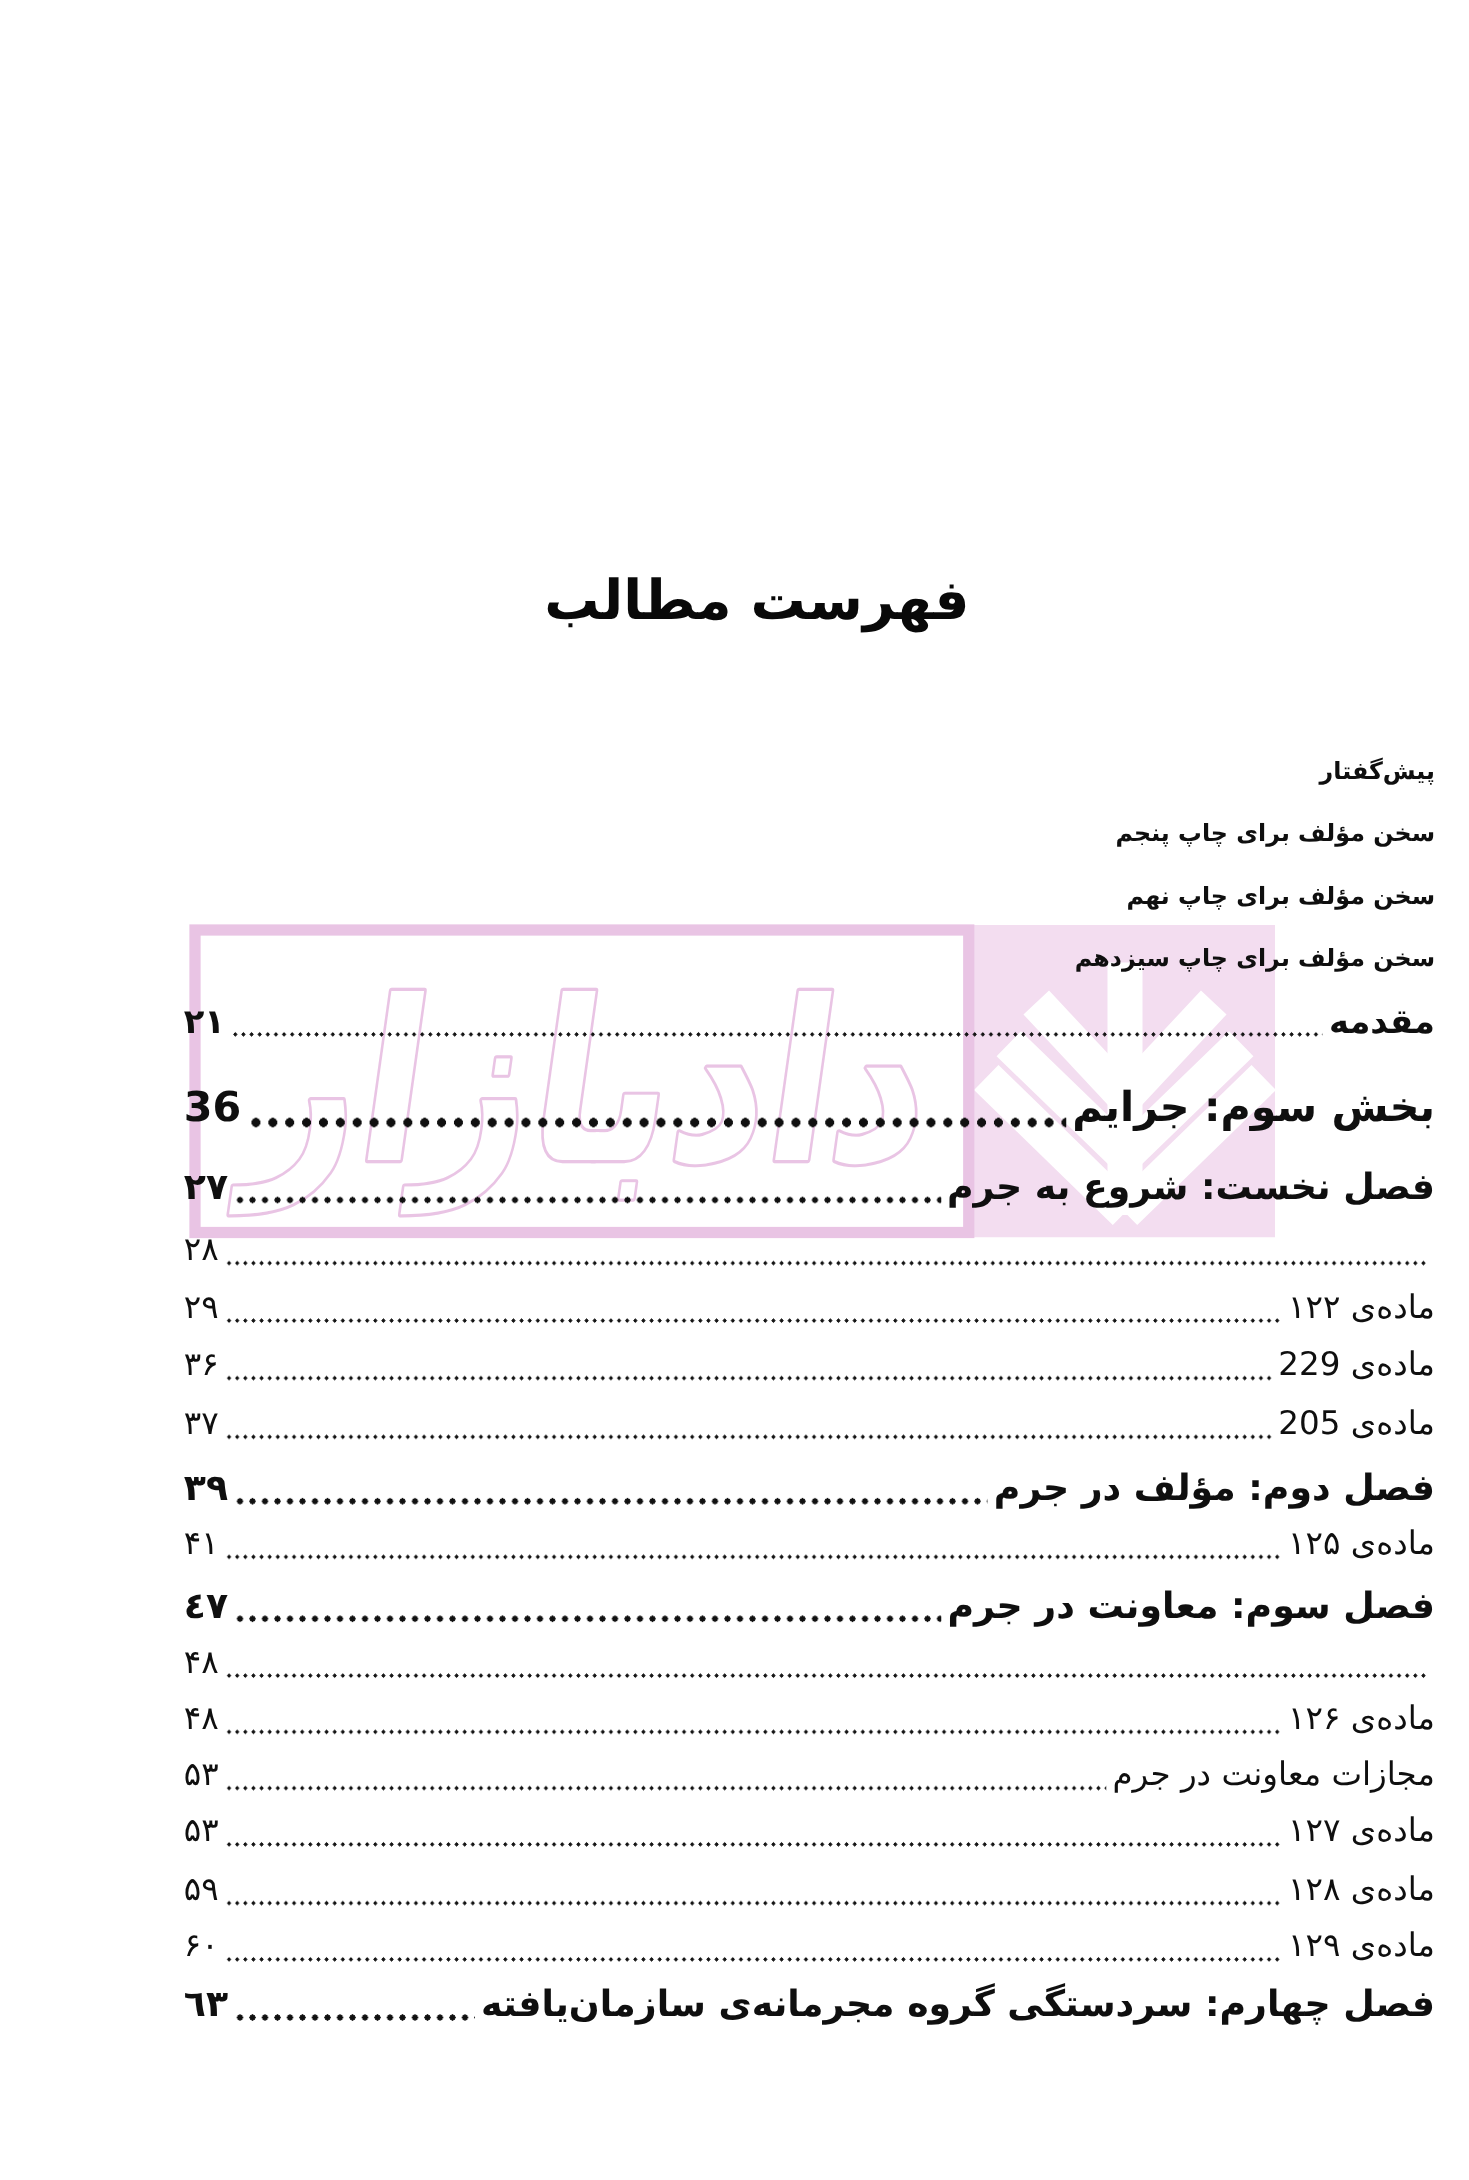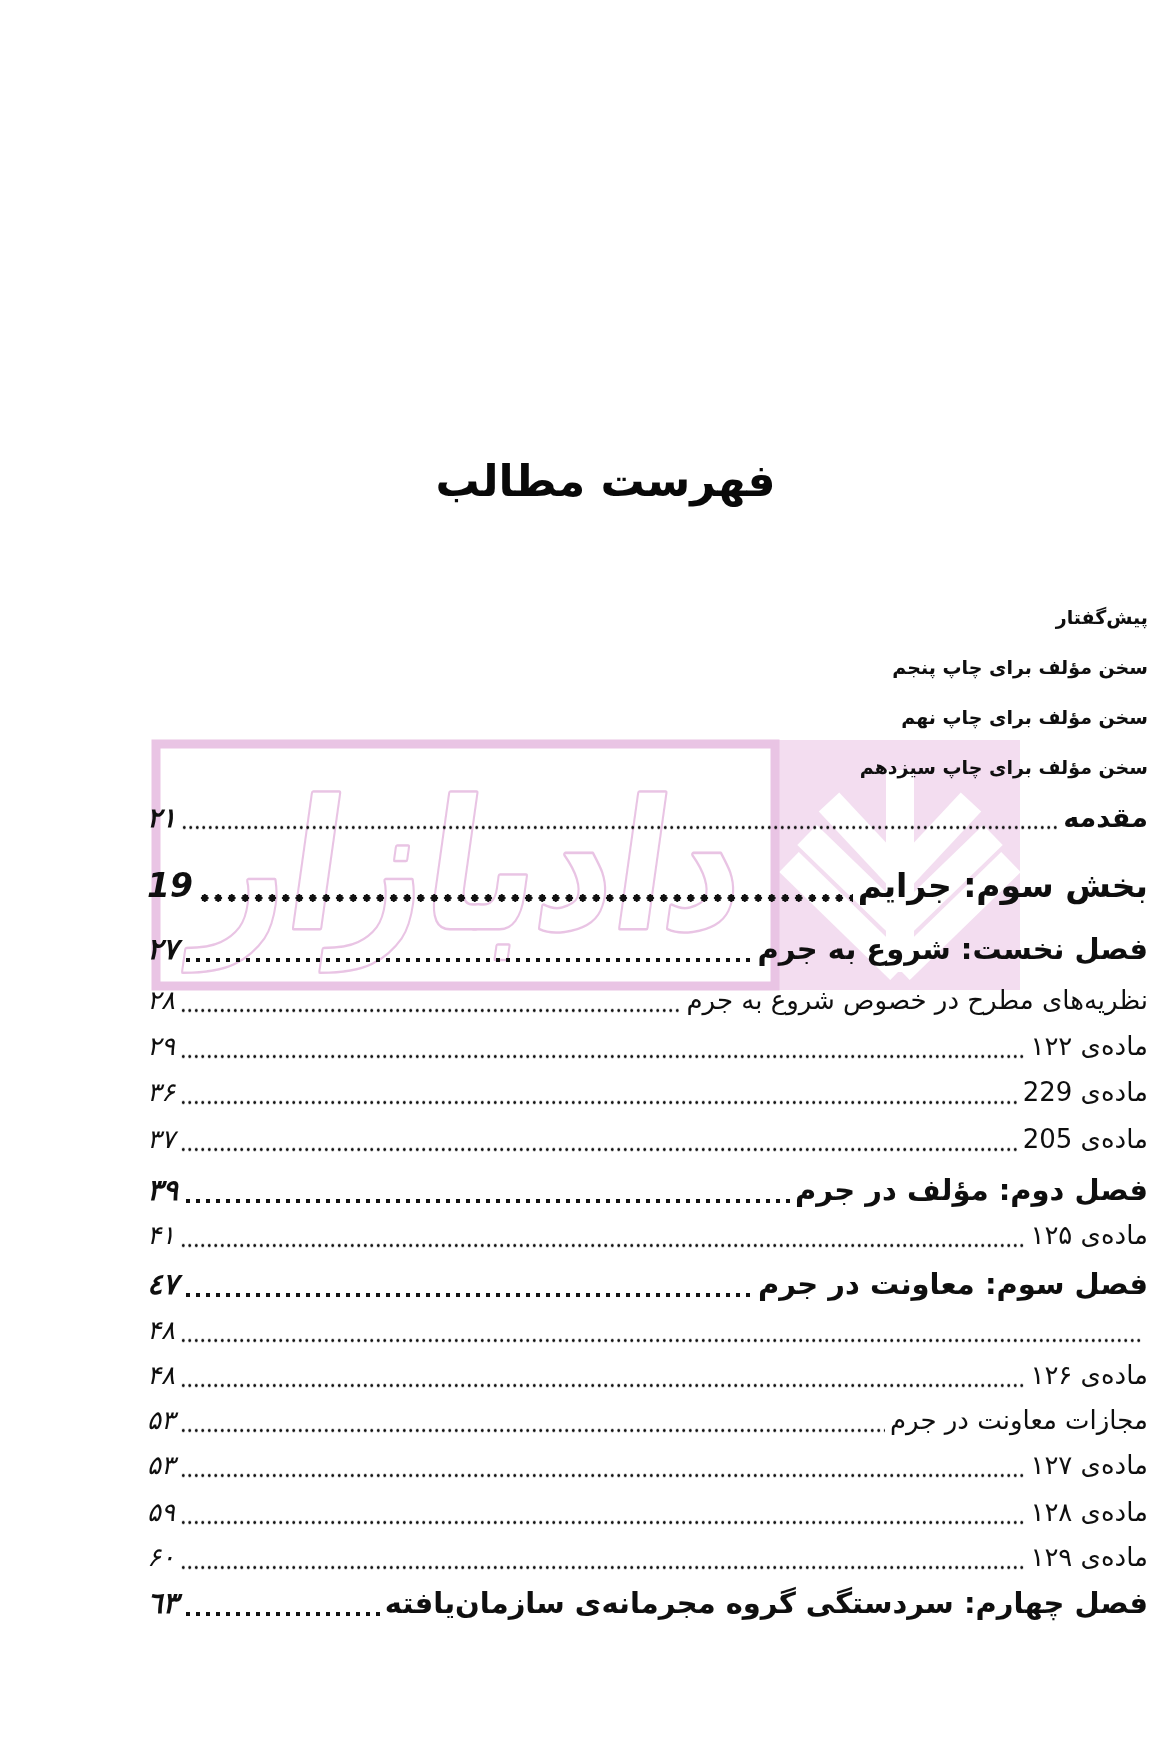--- a/index.html
+++ b/index.html
@@ -35,21 +35,21 @@
   .row{
     position:absolute;left:0;right:0;
     display:flex;align-items:center;direction:rtl;
   }
   .front        {height:44px;font-weight:700;font-size:19px;}
   .front-dotted {height:44px;font-weight:700;font-size:27px;}
   .item         {height:44px;font-weight:400;font-size:26px;}
   .part         {height:54px;font-weight:800;font-size:33px;}
   .chapter      {height:50px;font-weight:700;font-size:29px;}
   .label{white-space:nowrap;}
-  .pg{white-space:nowrap;font-style:italic;}
+  .pg{white-space:nowrap;}
   .dots{
     flex:1 1 auto;align-self:stretch;margin:0 5px;
     background-repeat:repeat-x;
   }
   .item .dots,.front-dotted .dots{
     background-image:radial-gradient(circle,#141414 1.4px,transparent 1.6px);
     background-size:6.5px 6.5px;
     background-position:left 0 bottom 9px;
   }
   .chapter .dots{
@@ -113,29 +113,28 @@
 
   </div>
       <div class="row front-dotted" style="top: 795px;">
     <span class="label">مقدمه</span>
     <span class="dots"></span>
     <span class="pg">۲۱</span>
   </div>
       <div class="row part" style="top: 858px;">
     <span class="label">بخش سوم: جرایم</span>
     <span class="dots"></span>
-    <span class="pg">19</span>
+    <span class="pg">36</span>
   </div>
       <div class="row chapter" style="top: 924px;">
     <span class="label">فصل نخست: شروع به جرم</span>
     <span class="dots"></span>
     <span class="pg">۲۷</span>
   </div>
       <div class="row item" style="top: 978px;">
-    <span class="label">نظریه‌های مطرح در خصوص شروع به جرم</span>
     <span class="dots"></span>
     <span class="pg">۲۸</span>
   </div>
       <div class="row item" style="top: 1024px;">
     <span class="label">ماده‌ی ۱۲۲</span>
     <span class="dots"></span>
     <span class="pg">۲۹</span>
   </div>
       <div class="row item" style="top: 1070px;">
     <span class="label">ماده‌ی 229</span>

